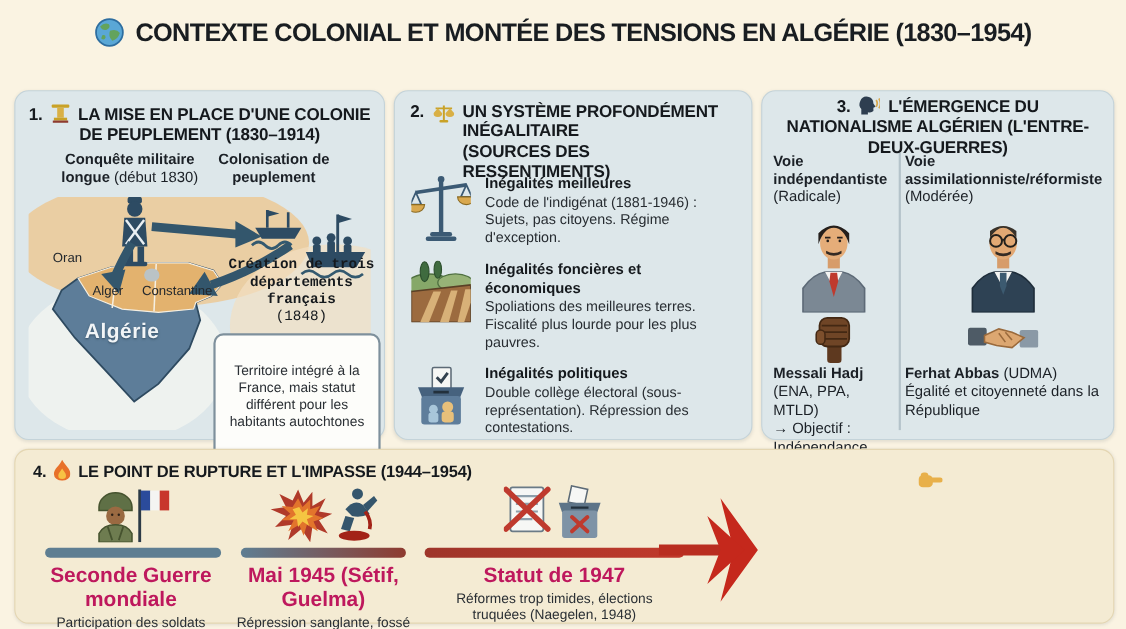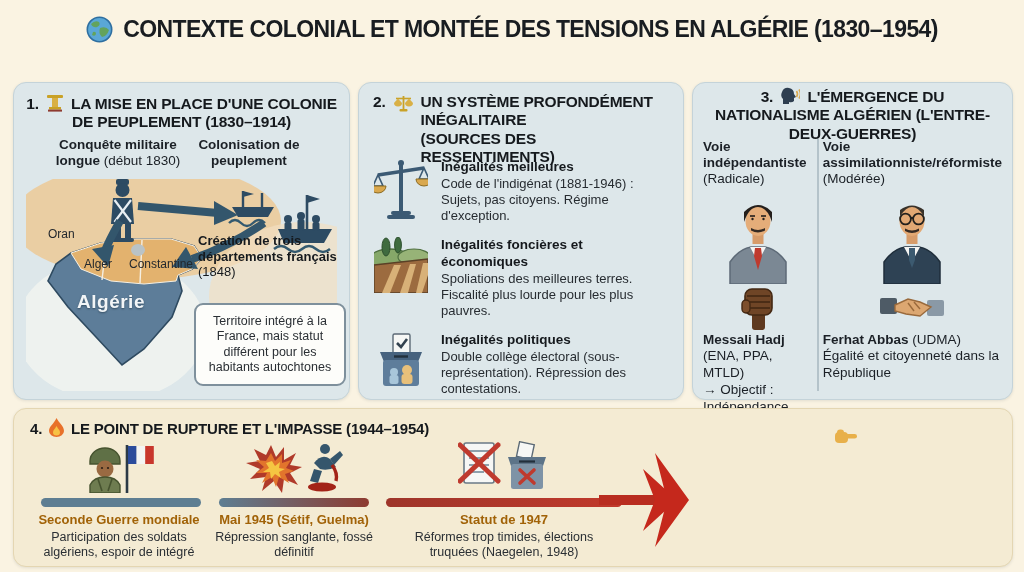--- a/index.html
+++ b/index.html
@@ -36,28 +36,28 @@
   #p1-col-right{left:174px;width:122px}
   .p1-art{position:absolute;left:12px;top:96px;width:311px;height:212px}
   .p1-art svg{position:absolute;left:0;top:0}
   .map-label{position:absolute;font-size:11.5px;color:#23282d;white-space:nowrap}
   #lbl-alger,#lbl-constantine,#lbl-oran{font-size:12px}
   #lbl-algerie{
     font-size:19px;font-weight:bold;color:#f2f5f7;letter-spacing:.5px;
     text-shadow:0 1px 2px rgba(20,40,55,.55);
   }
   .dept-note{
-    position:absolute;left:172px;top:54px;width:152px;
-    font-size:13px;font-weight:bold;line-height:1.2;color:#15191d;
+    position:absolute;left:172px;top:54px;width:152px;text-align:center;
+    font-size:13px;font-weight:bold;line-height:1.2;color:#15191d;font-family:Liberation Mono, monospace;
   }
   .dept-note .yr{font-weight:normal}
   .status-box{
     position:absolute;left:168px;top:124px;width:136px;
     background:#fdfdfa;border:2px solid #7e909c;border-radius:9px;
-    padding:9px 6px;font-size:12.5px;line-height:1.22;text-align:center;color:#2a2f34;
+    padding:25px 6px;font-size:12.5px;line-height:1.22;text-align:center;color:#2a2f34;
   }
   
   #panel2 .p2-header{position:absolute;top:10px;left:14px;right:10px;display:flex;gap:5px}
   .p2-titlewrap{font-weight:bold;font-size:15.5px;line-height:1.18;letter-spacing:-0.2px;color:#15191d;max-width:250px}
   .p2-rows{position:absolute;top:76px;left:14px;right:10px}
   .p2-row{display:flex;align-items:flex-start;gap:12px;margin-bottom:13px}
   .p2-ic{width:56px;flex:0 0 56px;display:flex;justify-content:center}
   .p2-txt{width:212px;font-size:13px;line-height:1.22;color:#272c31}
   .p2-txt b{display:block;font-size:13.5px;color:#15191d;margin-bottom:1px}
   
@@ -75,21 +75,21 @@
   #panel4 .p-head{position:absolute;top:9px;left:16px;font-size:15px}
   .ev{position:absolute;top:32px;text-align:center}
   #ev1{left:15px;width:180px}
   #ev2{left:200px;width:160px}
   #ev3{left:370px;width:240px}
   .ev-ic{height:52px;display:flex;justify-content:center;align-items:flex-end;gap:4px}
   .ev-bar{height:9px;border-radius:4.5px;margin:5px 0 6px}
   #ev1 .ev-bar{margin-left:12px;margin-right:8px;background:#5e7e92}
   #ev2 .ev-bar{margin-left:5px;margin-right:5px;background:linear-gradient(90deg,#5e7e92,#8e3b30)}
   #ev3 .ev-bar{margin-left:2px;margin-right:2px;background:linear-gradient(90deg,#9e352a,#c1392b)}
-  .ev-title{font-size:13px;font-weight:bold;color:#a16207;line-height:1.15}
+  .ev-title{font-size:19px;font-weight:bold;color:#be185d;line-height:1.15}
   .ev-text{font-size:12.5px;line-height:1.22;color:#2a2f34;margin:2px auto 0}
   #ev3 .ev-text{width:215px}
   .big-arrow{position:absolute;left:585px;top:42px}
   .conclusion{
     position:absolute;left:672px;top:20px;width:320px;text-align:center;
     font-size:13px;font-weight:bold;line-height:1.35;color:#23282d;letter-spacing:-0.1px;
   }
   .conclusion .icon-inline{vertical-align:-2px}
 </style>
 </head>

